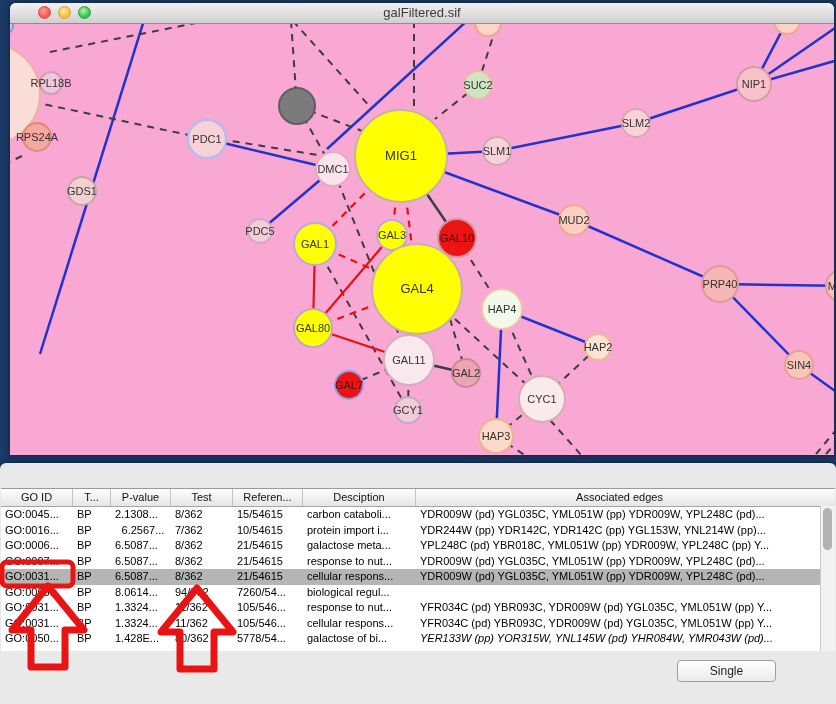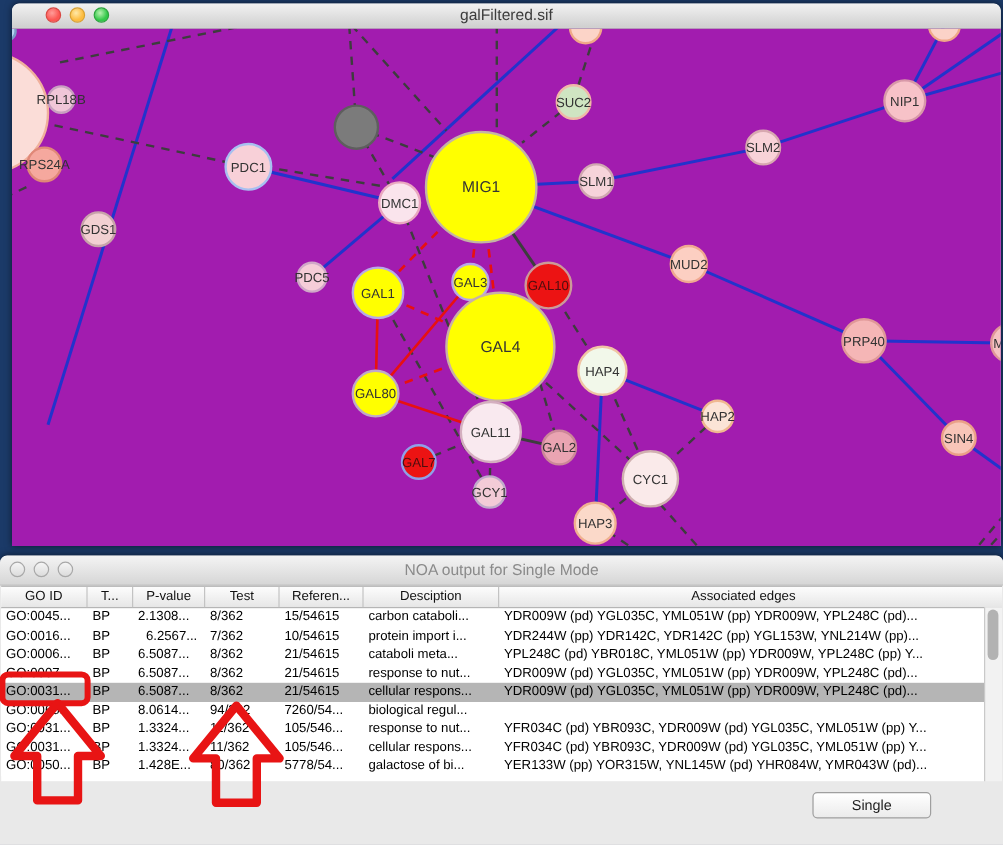--- a/index.html
+++ b/index.html
@@ -27,21 +27,21 @@
   .light.red{background:radial-gradient(circle at 40% 35%,#ff9d99,#fc5753 60%);border:1px solid #d94742;}
   .light.yellow{background:radial-gradient(circle at 40% 35%,#ffe9a8,#fdbc40 60%);border:1px solid #d8a030;}
   .light.green{background:radial-gradient(circle at 40% 35%,#b8f2b0,#34c84a 60%);border:1px solid #2aa23c;}
   .light.hollow{background:linear-gradient(#f5f5f5,#dcdcdc);border:1px solid #a8a8a8;}
   .wintitle{
     position:absolute;left:0;right:0;top:0;height:20px;line-height:20px;
     text-align:center;font-size:13px;color:#3c3c3c;
   }
   .canvas{
     position:absolute;left:0;top:21px;width:824px;height:431px;
-    background:#a21caf;overflow:hidden;
+    background:#f9a8d4;overflow:hidden;
   }
   .canvas svg{position:absolute;left:0;top:0;}
   
   .twin{
     position:absolute;left:0;top:463px;width:836px;height:241px;
     background:#e9e9e9;
     border-radius:6px 6px 0 0;
     box-shadow:0 0 6px rgba(0,0,0,.55);
   }
   .titlebar2{
@@ -221,28 +221,20 @@
         <text x="532" y="375" dy="4" text-anchor="middle" font-size="11" fill="#333333" font-family="&quot;Liberation Sans&quot;,sans-serif">CYC1</text>
         <text x="486" y="412" dy="4" text-anchor="middle" font-size="11" fill="#333333" font-family="&quot;Liberation Sans&quot;,sans-serif">HAP3</text>
         <text x="710" y="260" dy="4" text-anchor="middle" font-size="11" fill="#333333" font-family="&quot;Liberation Sans&quot;,sans-serif">PRP40</text>
         <text x="832" y="262" dy="4" text-anchor="middle" font-size="11" fill="#333333" font-family="&quot;Liberation Sans&quot;,sans-serif">MSL5</text>
         <text x="789" y="341" dy="4" text-anchor="middle" font-size="11" fill="#333333" font-family="&quot;Liberation Sans&quot;,sans-serif">SIN4</text>
       </svg>
   </div>
 </div>
 
 <div class="twin">
-  <div class="titlebar2">
-    <div class="lights2">
-      <span class="light hollow"></span>
-      <span class="light hollow"></span>
-      <span class="light hollow"></span>
-    </div>
-    <div class="wintitle2">NOA output for Single Mode</div>
-  </div>
   <div class="tablewrap">
     <div class="thead" id="thead">
         <div class="th" style="width: 72px;">GO ID</div>
         <div class="th" style="width: 38px;">T...</div>
         <div class="th" style="width: 60px;">P-value</div>
         <div class="th" style="width: 62px;">Test</div>
         <div class="th" style="width: 70px;">Referen...</div>
         <div class="th" style="width: 113px;">Desciption</div>
         <div class="th" style="width: 407px;">Associated edges</div>
       </div>
@@ -264,21 +256,21 @@
           <div class="td" style="width: 70px;">10/54615</div>
           <div class="td" style="width: 113px;">protein import i...</div>
           <div class="td" style="width: 407px;">YDR244W (pp) YDR142C, YDR142C (pp) YGL153W, YNL214W (pp)...</div>
         </div>
         <div class="tr">
           <div class="td" style="width: 72px;">GO:0006...</div>
           <div class="td" style="width: 38px;">BP</div>
           <div class="td" style="width: 60px;">6.5087...</div>
           <div class="td" style="width: 62px;">8/362</div>
           <div class="td" style="width: 70px;">21/54615</div>
-          <div class="td" style="width: 113px;">cataboli meta...</div>
+          <div class="td" style="width: 113px;">galactose meta...</div>
           <div class="td" style="width: 407px;">YPL248C (pd) YBR018C, YML051W (pp) YDR009W, YPL248C (pp) Y...</div>
         </div>
         <div class="tr">
           <div class="td" style="width: 72px;">GO:0007...</div>
           <div class="td" style="width: 38px;">BP</div>
           <div class="td" style="width: 60px;">6.5087...</div>
           <div class="td" style="width: 62px;">8/362</div>
           <div class="td" style="width: 70px;">21/54615</div>
           <div class="td" style="width: 113px;">response to nut...</div>
           <div class="td" style="width: 407px;">YDR009W (pd) YGL035C, YML051W (pp) YDR009W, YPL248C (pd)...</div>
@@ -318,21 +310,21 @@
           <div class="td" style="width: 113px;">cellular respons...</div>
           <div class="td" style="width: 407px;">YFR034C (pd) YBR093C, YDR009W (pd) YGL035C, YML051W (pp) Y...</div>
         </div>
         <div class="tr">
           <div class="td" style="width: 72px;">GO:0050...</div>
           <div class="td" style="width: 38px;">BP</div>
           <div class="td" style="width: 60px;">1.428E...</div>
           <div class="td" style="width: 62px;">80/362</div>
           <div class="td" style="width: 70px;">5778/54...</div>
           <div class="td" style="width: 113px;">galactose of bi...</div>
-          <div class="td" style="width: 407px;">YER133W (pp) YOR315W, YNL145W (pd) YHR084W, YMR043W (pd)...</div>
+          <div class="td" style="width: 407px; font-style: italic;">YER133W (pp) YOR315W, YNL145W (pd) YHR084W, YMR043W (pd)...</div>
         </div>
       </div>
     <div class="scrollbar">
       <div class="thumb"></div>
     </div>
   </div>
   <div class="footer">
     <button class="btn cancel">Single</button>
   </div>
 </div>

